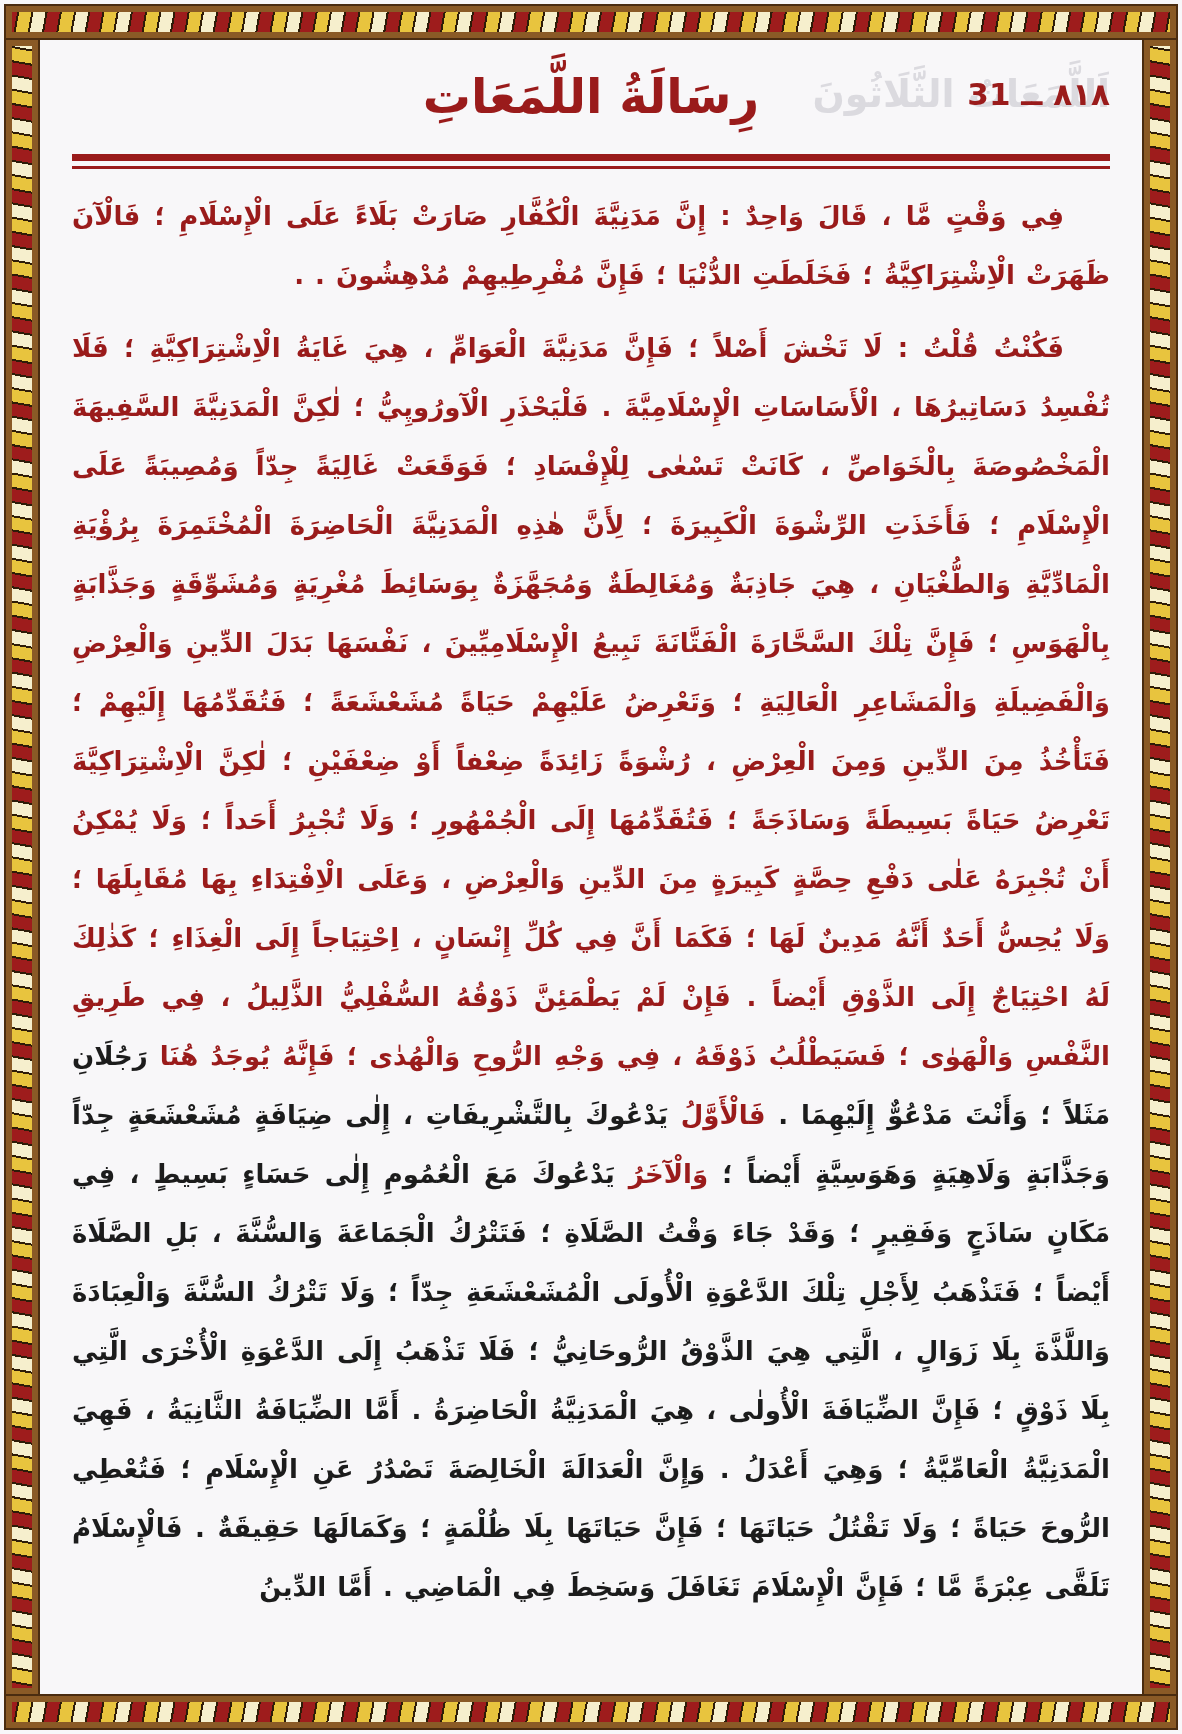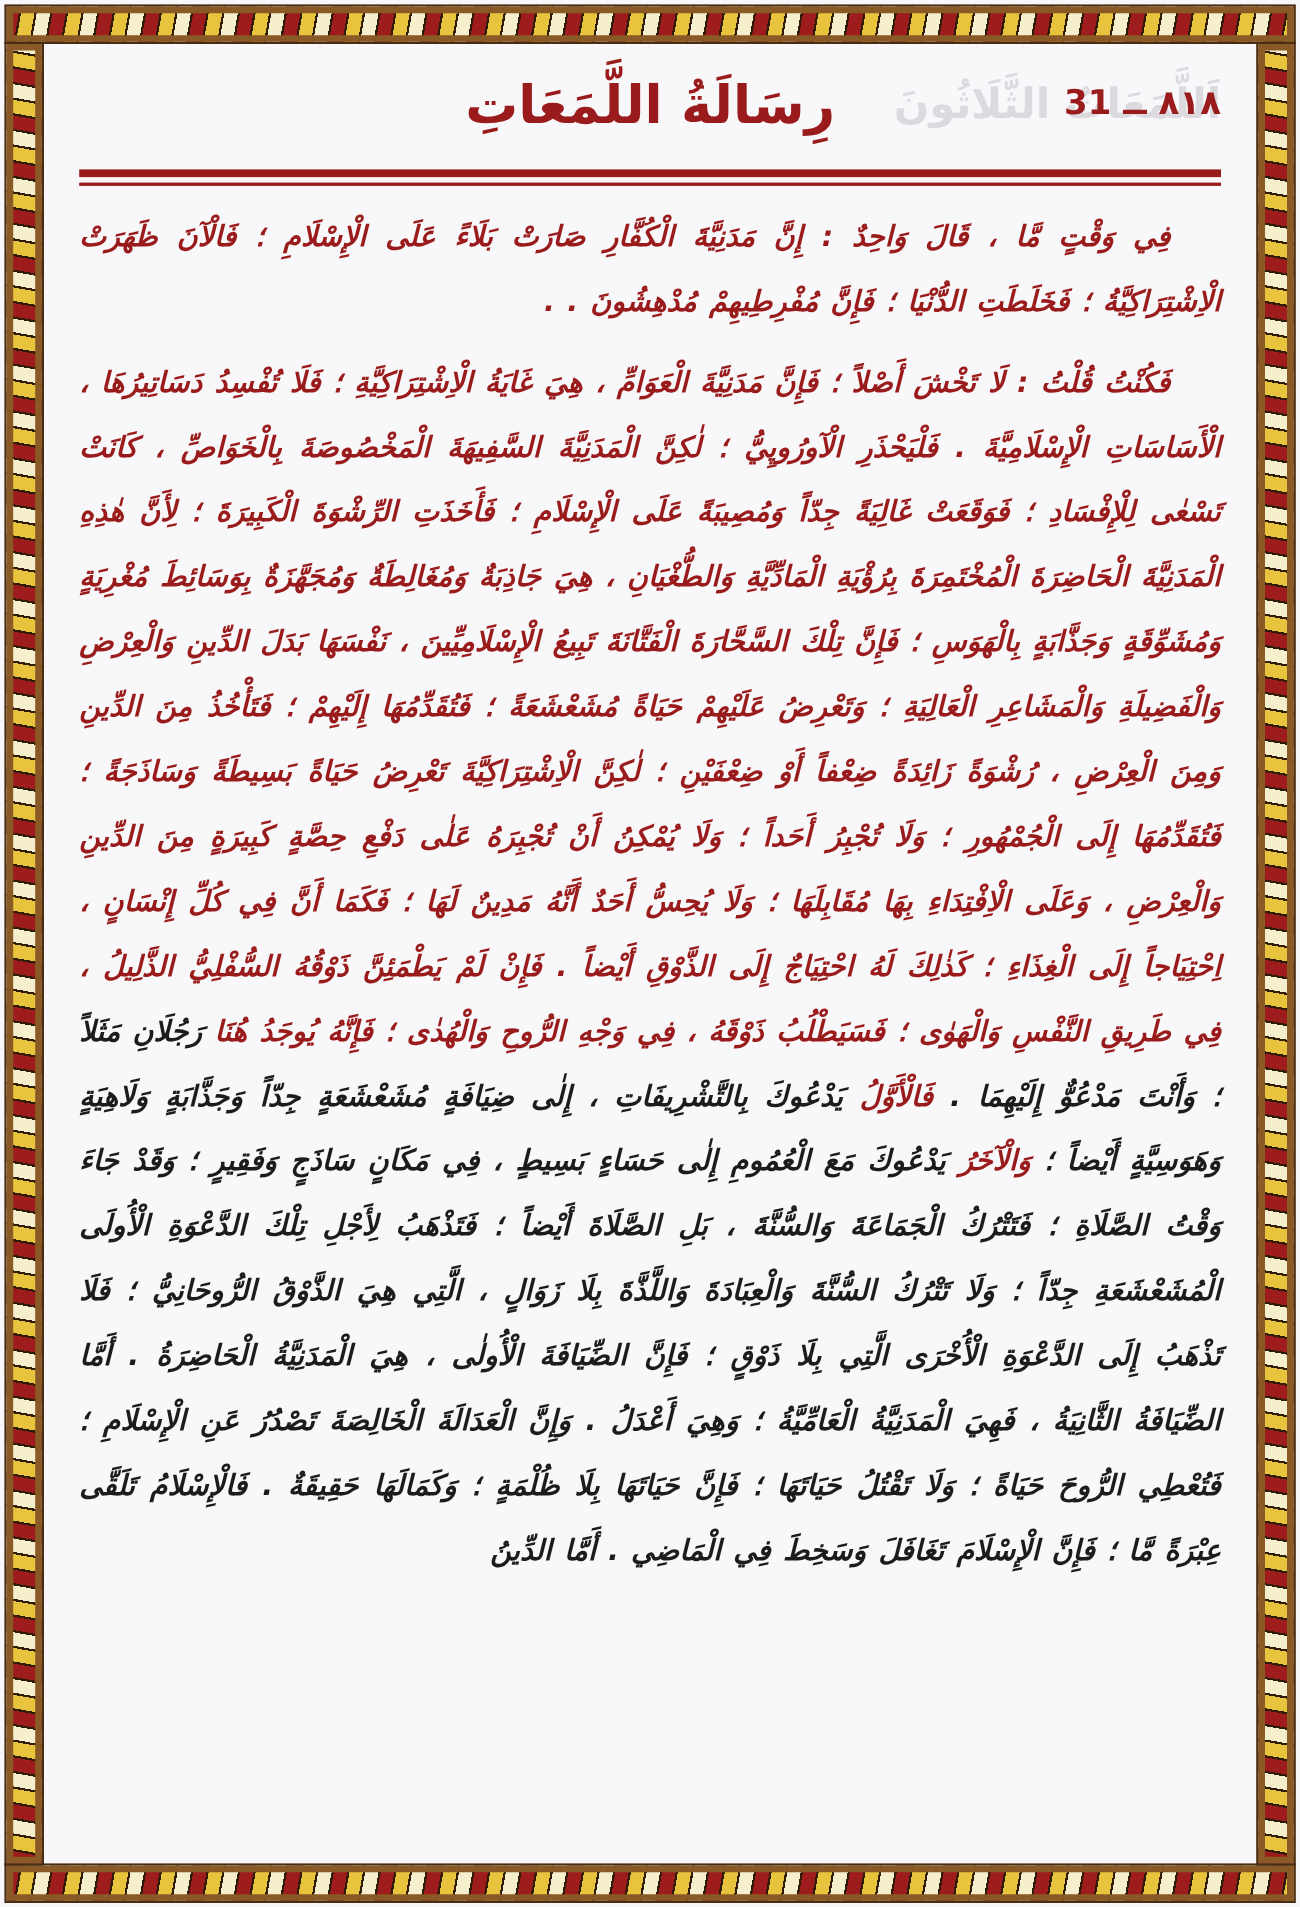--- a/index.html
+++ b/index.html
@@ -60,21 +60,20 @@
   .rule .thin  { height:3px; background:#9a1b1b; }
 
   .body-text { margin-top:18px; }
   .para {
     margin:0 0 14px 0;
     font-size:26px; font-weight:bold;
     line-height:59px;
     text-align:justify;
     text-indent:46px;
     word-spacing:2px;
-    font-style:italic;
   }
   .seg-emph { font-weight:800; }
 </style>
 </head>
 <body>
 
 <div class="page">
 
   <div class="bd bd-h bd-top"></div>
   <div class="bd bd-h bd-bottom"></div>

